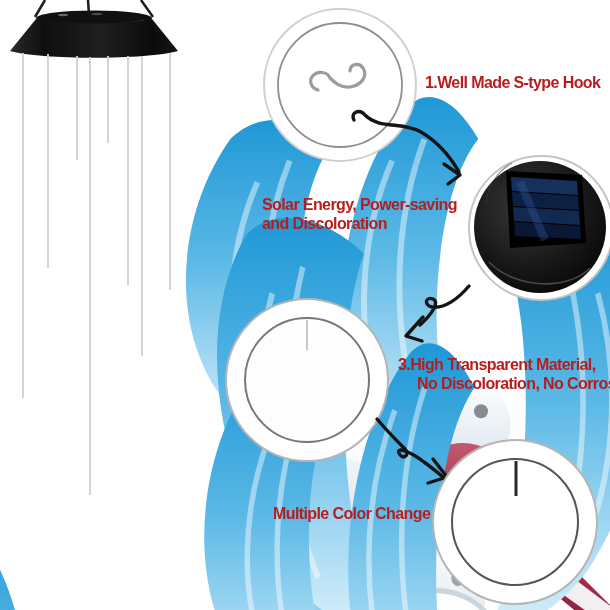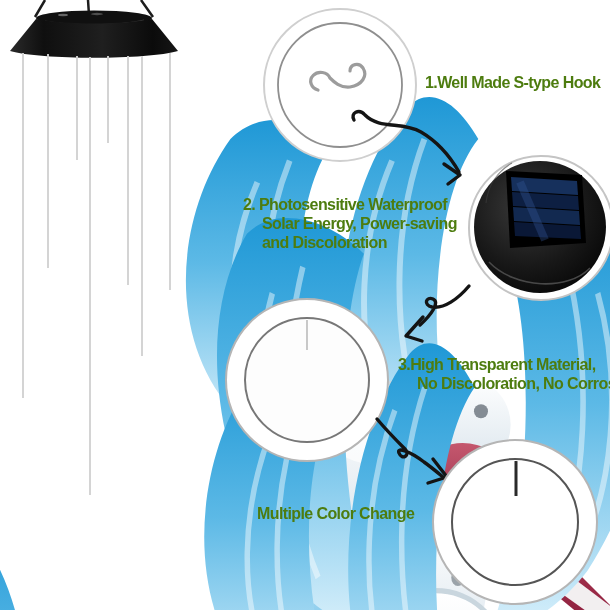--- a/index.html
+++ b/index.html
@@ -3,24 +3,24 @@
 <meta charset="utf-8">
 <style>
   html,body{margin:0;padding:0;background:#fff;}
   .stage{
     position:relative;width:610px;height:610px;background:#ffffff;
     overflow:hidden;font-family:"Liberation Sans",sans-serif;
   }
   .scene{position:absolute;left:0;top:0;width:610px;height:610px;}
   .label{
     position:absolute;font-weight:bold;font-size:16px;line-height:19px;
-    color:#4d7c0f;letter-spacing:-0.6px;white-space:nowrap;
+    color:#b91c1c;letter-spacing:-0.6px;white-space:nowrap;
   }
   .label .ind19{margin-left:19px;}
-  .label .ind6{margin-left:0;}
+  .label .ind6{margin-left:16px;}
 </style>
 </head>
 <body>
 
 <div class="stage">
 
 <svg class="scene" viewBox="0 0 610 610" aria-hidden="true">
   <defs>
     <linearGradient id="wingB" x1="0" y1="0" x2="0" y2="1">
       <stop offset="0" stop-color="#1f98d6"></stop>
@@ -202,21 +202,20 @@
       <use href="#bird-side-purple" transform="translate(575,458) scale(-1.2,1.2)"></use>
     </g>
   </g>
 </svg>
 
 <div class="label" style="left:425px;top:73px">
   <div>1.Well Made S-type Hook</div>
 </div>
 
 <div class="label" style="left:243px;top:195px">
-  <div>2. Photosensitive Waterproof</div>
   <div class="ind19">Solar Energy, Power-saving</div>
   <div class="ind19">and Discoloration</div>
 </div>
 
 <div class="label" style="left:398px;top:355px">
   <div>3.High Transparent Material,</div>
   <div class="ind19">No Discoloration, No Corrosion</div>
 </div>
 
 <div class="label" style="left:257px;top:504px">

